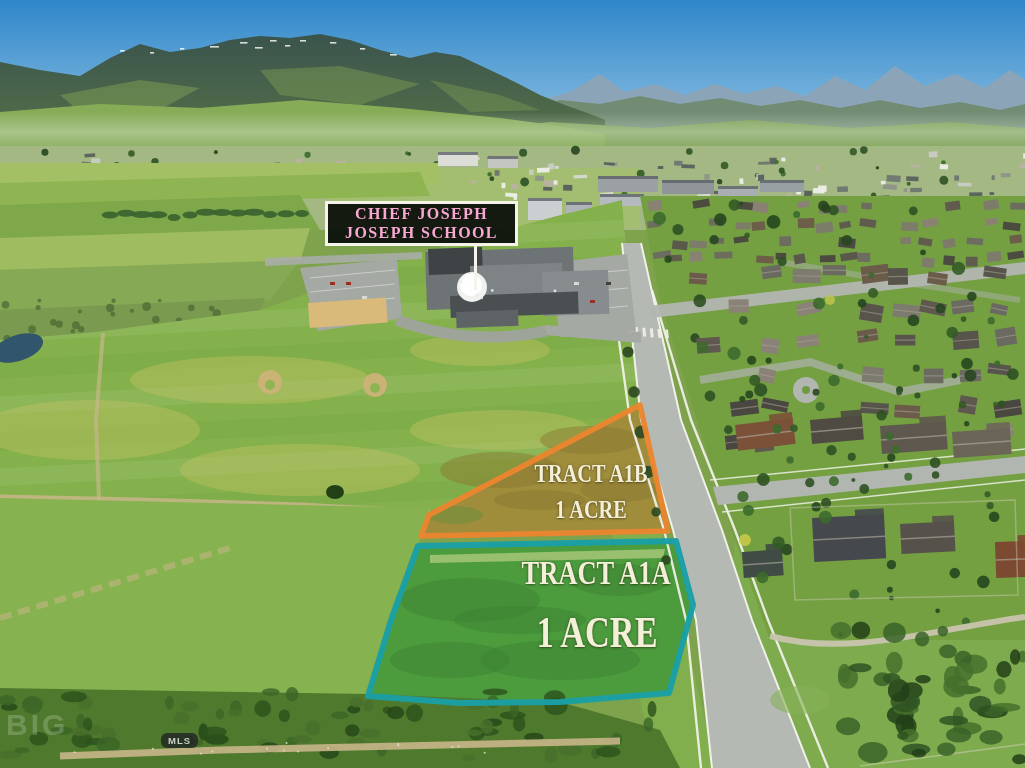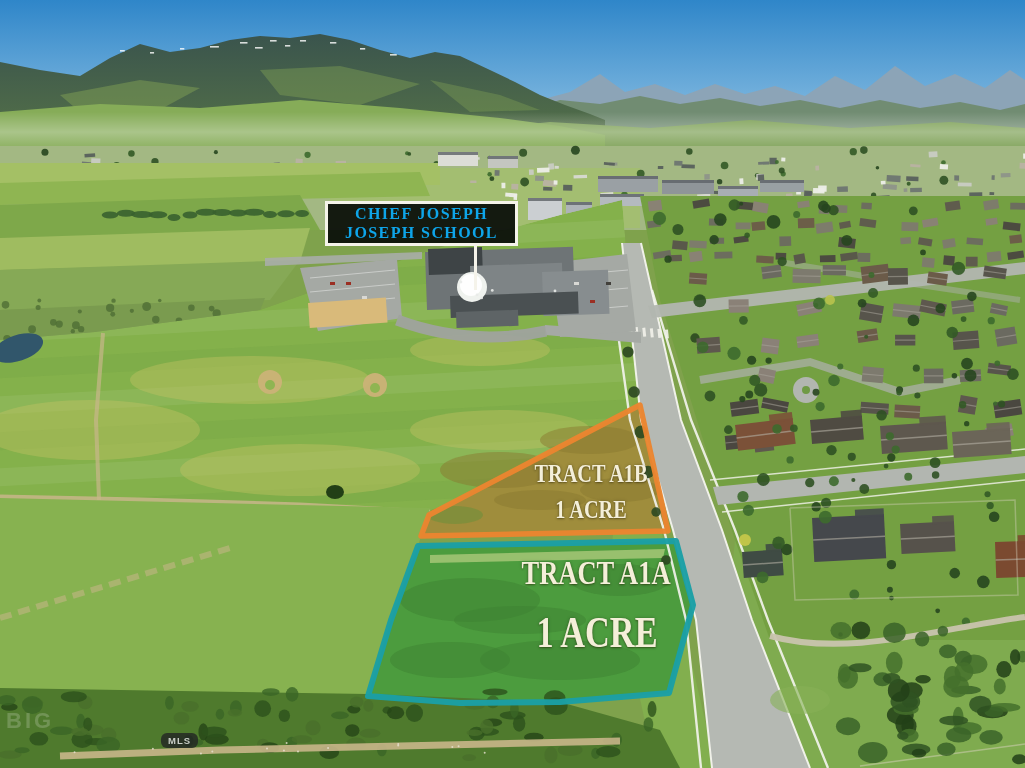--- a/index.html
+++ b/index.html
@@ -3,31 +3,31 @@
 <meta charset="utf-8">
 <style>
   html,body{margin:0;padding:0;background:#222;}
   .stage{position:relative;width:1025px;height:768px;overflow:hidden;
          font-family:"Liberation Sans",sans-serif;background:#7fa24c;}
   .stage svg{position:absolute;left:0;top:0;}
   
   .school-label{position:absolute;left:325px;top:201px;width:193px;height:45px;
     box-sizing:border-box;border:3px solid #F5F3EA;background:rgba(9,13,9,0.93);
     display:flex;flex-direction:column;align-items:center;justify-content:center;
-    color:#0ea5e9;font-family:"Liberation Serif",serif;font-weight:bold;
+    color:#f9a8d4;font-family:"Liberation Serif",serif;font-weight:bold;
     font-size:16px;letter-spacing:1.4px;line-height:1.18;text-align:center;white-space:nowrap;}
   .leader-line{position:absolute;left:474px;top:246px;width:3px;height:44px;background:#F5F3EA;}
   .tract-line{position:absolute;transform:translate(-50%,-50%) scaleX(.78);
     font-family:"Liberation Serif",serif;font-weight:bold;color:#F4EFD9;white-space:nowrap;
     text-shadow:0 1px 2px rgba(40,30,0,.45),0 0 4px rgba(0,0,0,.25);}
   .a1b-name{left:591px;top:474px;font-size:26px;}
   .a1b-acre{left:591px;top:510px;font-size:26px;}
   .a1a-name{left:596px;top:573px;font-size:34px;}
   .a1a-acre{left:597px;top:632px;font-size:44px;}
-  .watermark-big{position:absolute;left:6px;top:708px;font-size:22px;font-weight:bold;
+  .watermark-big{position:absolute;left:6px;top:708px;font-size:30px;font-weight:bold;
     letter-spacing:3px;color:rgba(250,250,244,0.20);}
   .mls-badge{position:absolute;left:161px;top:733px;padding:2px 7px;border-radius:6px;
     background:rgba(36,41,37,0.85);color:#C9CEC6;font-size:9.5px;font-weight:bold;letter-spacing:1px;}
 </style>
 </head>
 <body>
 
 <div class="stage">
 
   <svg width="1025" height="768" viewBox="0 0 1025 768">

